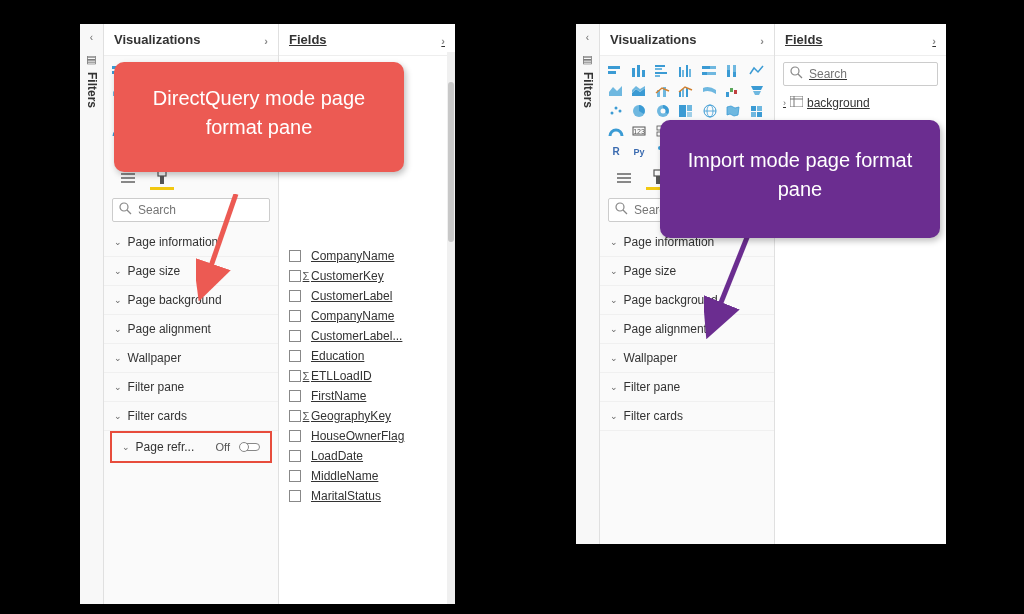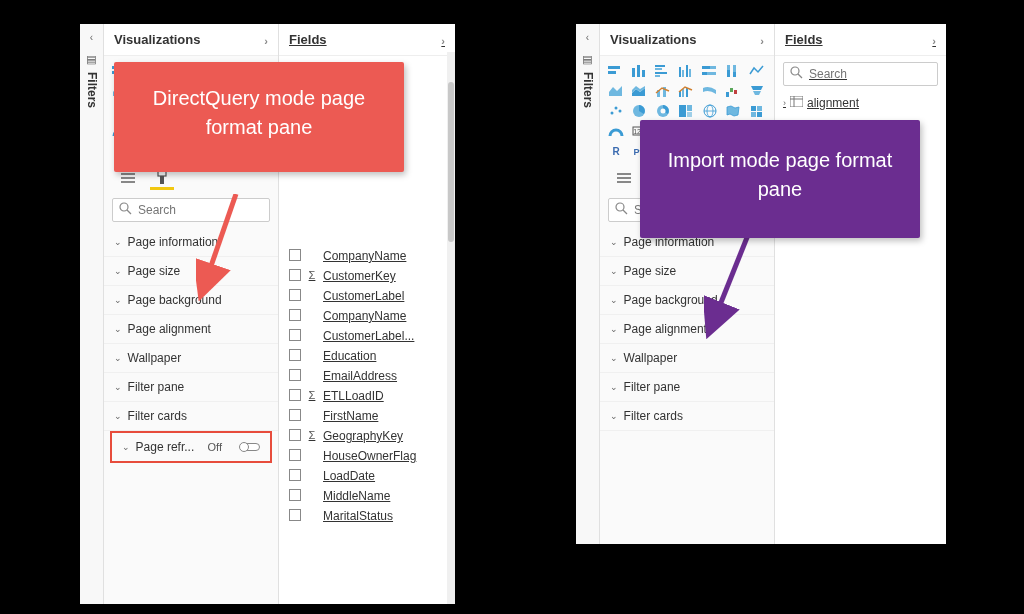--- a/index.html
+++ b/index.html
@@ -114,21 +114,21 @@
     padding: 7px 10px;
     font-size: 12px;
     color: #333;
     border-bottom: 1px solid #f0f0f0;
     white-space: nowrap;
     overflow: hidden;
     text-overflow: ellipsis;
   }
   .fmt-section .chev { font-size: 9px; color: #666; }
   .fmt-section .spacer { flex: 1; }
-  .fmt-section .toggle-lbl { font-size: 11px; color: #555; margin-right: 12px; }
+  .fmt-section .toggle-lbl { font-size: 11px; color: #555; margin-right: 4px; }
   .fmt-section .toggle {
     width: 20px; height: 8px; border: 1px solid #888; border-radius: 4px; position: relative; background:#fff;
   }
   .fmt-section .toggle .knob {
     position: absolute; left: -2px; top: -2px; width: 10px; height: 10px; border-radius: 50%; background:#fff; border:1px solid #888;
   }
   .highlight-box {
     border: 2px solid #e74c3c;
     margin: 0 6px;
   }
@@ -140,23 +140,22 @@
     flex-direction: column;
     text-decoration: underline;
   }
   .field-list {
     overflow: hidden;
     flex: 1;
     padding-top: 4px;
   }
   .field-item {
     display: flex;
-    align-items: flex-start;
+    align-items: center;
     padding: 3px 8px 3px 10px;
-    gap: 6px;
     font-size: 12px;
     color: #333;
   }
   .field-item .cb {
     width: 12px; height: 12px; border: 1px solid #888; background:#fff;
   }
   .field-item .sigma { font-size: 11px; color: #555; width: 10px; text-align:center; }
   .field-item .nosigma { width: 10px; }
   .field-list-scrollbar {
     position: absolute;
@@ -165,26 +164,26 @@
   }
   .fields-pane { position: relative; }
 
   .callout {
     position: absolute;
     color: #fff;
     padding: 22px 20px 30px 20px;
     font-size: 20px;
     line-height: 1.45;
     text-align: center;
-    border-radius: 2px;
+    border-radius: 10px;
     box-shadow: 2px 3px 6px rgba(0,0,0,0.25);
     z-index: 20;
   }
   .callout.red { background: #ec5a53; left: 114px; top: 62px; width: 290px; }
-  .callout.purple { background: #6b2d90; left: 640px; top: 120px; width: 280px; padding: 26px 20px 34px 20px; }
+  .callout.purple { background: #6b2d90; left: 660px; top: 120px; width: 280px; padding: 26px 20px 34px 20px; }
   .callout-arrow-red {
     position: absolute;
     left: 196px; top: 194px;
     z-index: 19;
   }
   .callout-arrow-purple {
     position: absolute;
     left: 704px; top: 220px;
     z-index: 19;
   }
@@ -549,25 +548,20 @@
           <span class="nosigma"></span>
           <span>CustomerLabel...</span>
         </div>
         <div class="field-item">
           <span class="cb"></span>
           <span class="nosigma"></span>
           <span>Education</span>
         </div>
         <div class="field-item">
           <span class="cb"></span>
-          <span class="nosigma"></span>
-          <span>EmailAddress</span>
-        </div>
-        <div class="field-item">
-          <span class="cb"></span>
           <span class="sigma">Σ</span>
           <span>ETLLoadID</span>
         </div>
         <div class="field-item">
           <span class="cb"></span>
           <span class="nosigma"></span>
           <span>FirstName</span>
         </div>
         <div class="field-item">
           <span class="cb"></span>
@@ -916,21 +910,21 @@
     </div>
     <div class="field-table">
       <span class="chev">›</span>
       <span>
         <svg width="13" height="11">
             <rect x="0" y="0" width="13" height="11" fill="none" stroke="#777" stroke-width="1"></rect>
             <line x1="0" y1="3" x2="13" y2="3" stroke="#777"></line>
             <line x1="4" y1="0" x2="4" y2="11" stroke="#777"></line>
           </svg>
       </span>
-      <span>alignment</span>
+      <span>background</span>
     </div>
   </div>
 </div>
 
 <div class="callout red">
   <span>DirectQuery mode page format pane</span>
 </div>
 <svg class="callout-arrow-red" width="50" height="110">
   <defs>
       <marker id="ah1" markerWidth="8" markerHeight="8" refX="6" refY="4" orient="auto">

